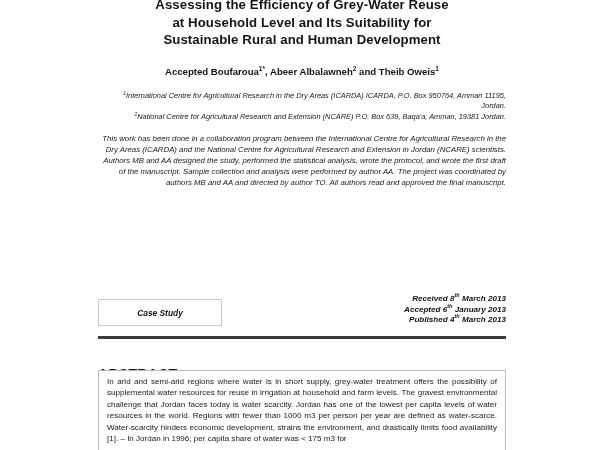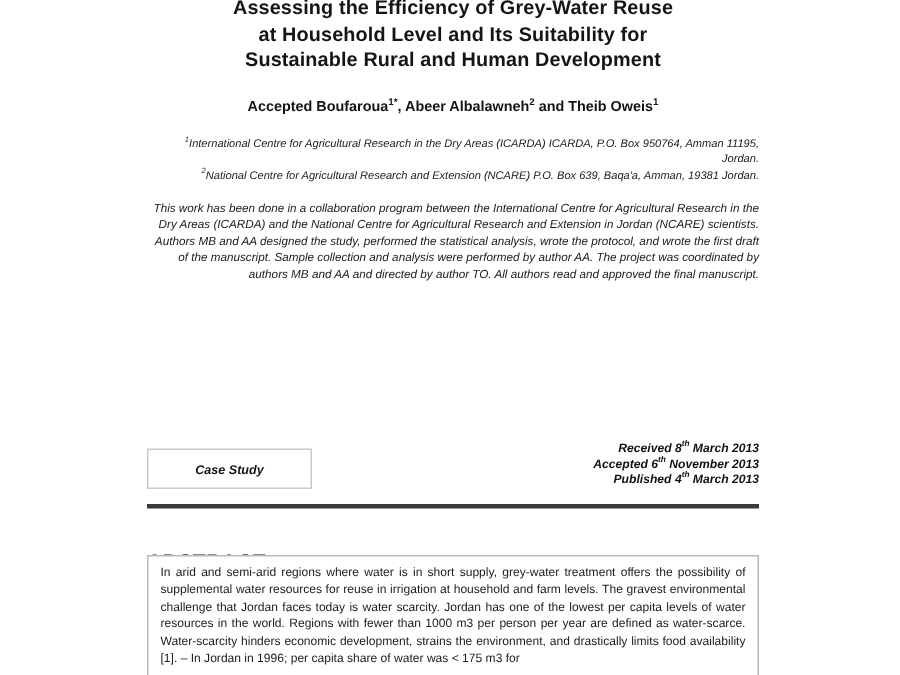--- a/index.html
+++ b/index.html
@@ -100,21 +100,21 @@
     position: absolute;
     left: 98px;
     top: 294px;
     width: 408px;
     height: 40px;
   }
   .case-study-box {
     position: absolute;
     left: 0;
     top: 5px;
-    width: 110px;
+    width: 124px;
     height: 27px;
     border: 1px solid #c9c9cf;
     background: #ffffff;
     box-sizing: border-box;
     display: flex;
     align-items: center;
     justify-content: center;
   }
   .case-study-label {
     font-size: 8.4px;
@@ -203,21 +203,21 @@
     <div class="contrib-body">This work has been done in a collaboration program between the International Centre for Agricultural Research in the Dry Areas (ICARDA) and the National Centre for Agricultural Research and Extension in Jordan (NCARE) scientists. Authors MB and AA designed the study, performed the statistical analysis, wrote the protocol, and wrote the first draft of the manuscript. Sample collection and analysis were performed by author AA. The project was coordinated by authors MB and AA and directed by author TO. All authors read and approved the final manuscript.</div>
 
   </div>
 
   <div class="meta-row">
     <div class="case-study-box">
       <span class="case-study-label">Case Study</span>
     </div>
     <div class="dates">
       <span class="date-line"><span>Received 8</span><sup>th</sup><span> March 2013</span></span>
-      <span class="date-line"><span>Accepted 6</span><sup>th</sup><span> November 2013</span></span>
+      <span class="date-line"><span>Accepted 6</span><sup>th</sup><span> January 2013</span></span>
       <span class="date-line"><span>Published 4</span><sup>th</sup><span> March 2013</span></span>
     </div>
   </div>
 
   <div class="rule"></div>
 
   <div class="abstract-heading">ABSTRACT</div>
 
   <div class="abstract-box">
     <p class="abstract-text">In arid and semi-arid regions where water is in short supply, grey-water treatment offers the possibility of supplemental water resources for reuse in irrigation at household and farm levels. The gravest environmental challenge that Jordan faces today is water scarcity. Jordan has one of the lowest per capita levels of water resources in the world. Regions with fewer than 1000 m3 per person per year are defined as water-scarce. Water-scarcity hinders economic development, strains the environment, and drastically limits food availability [1]. – In Jordan in 1996; per capita share of water was &lt; 175 m3 for</p>

